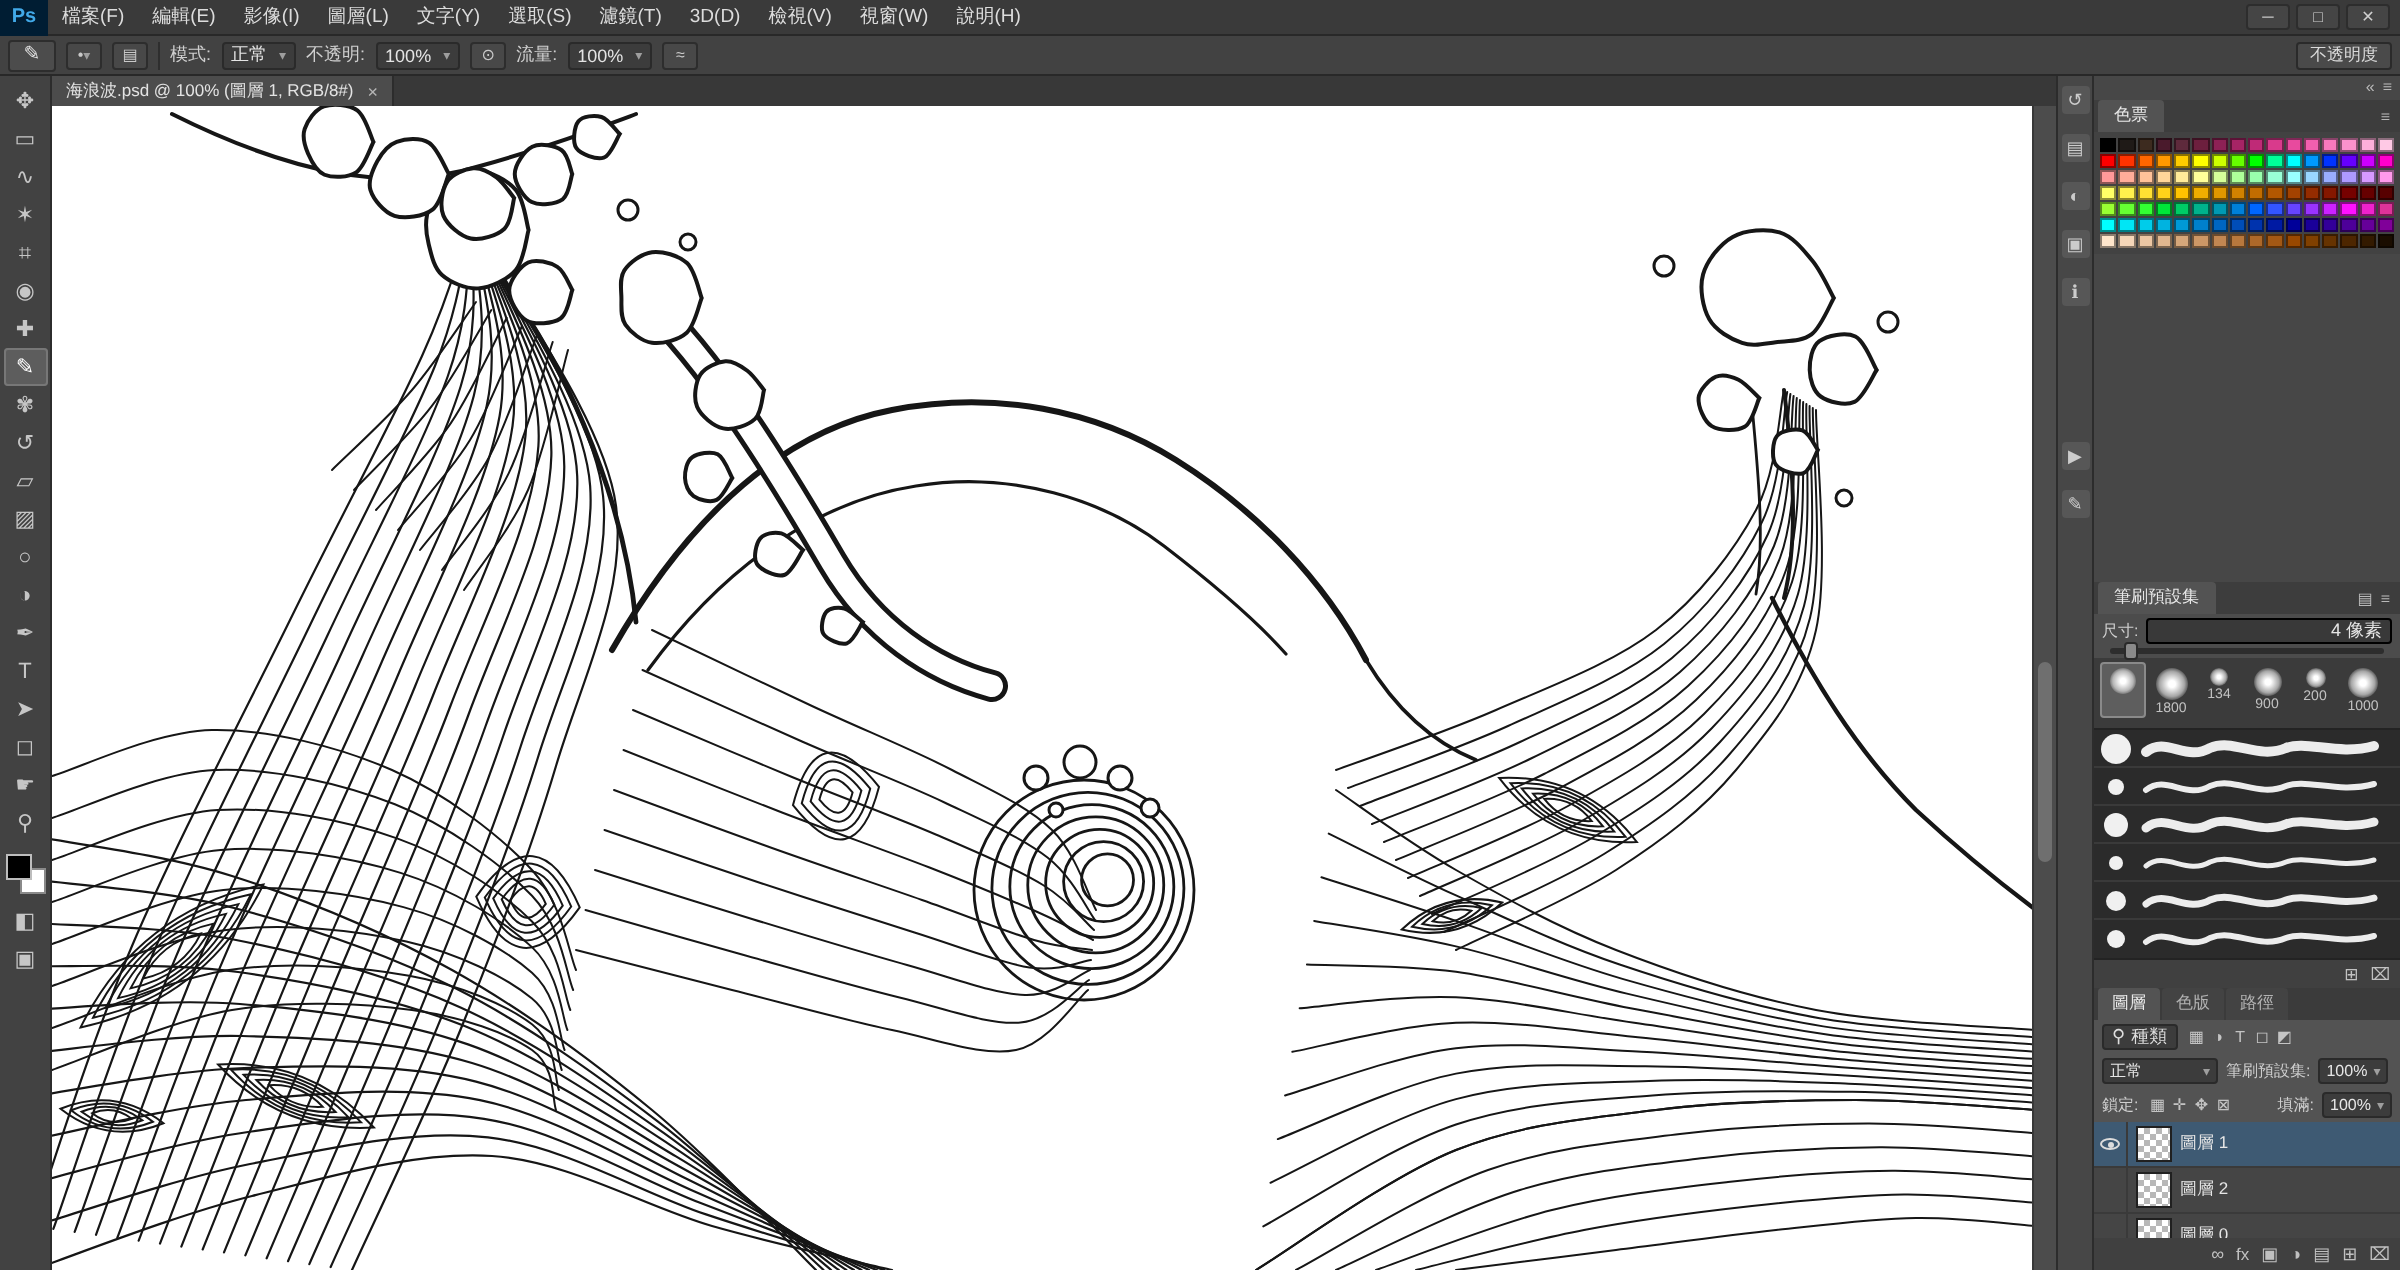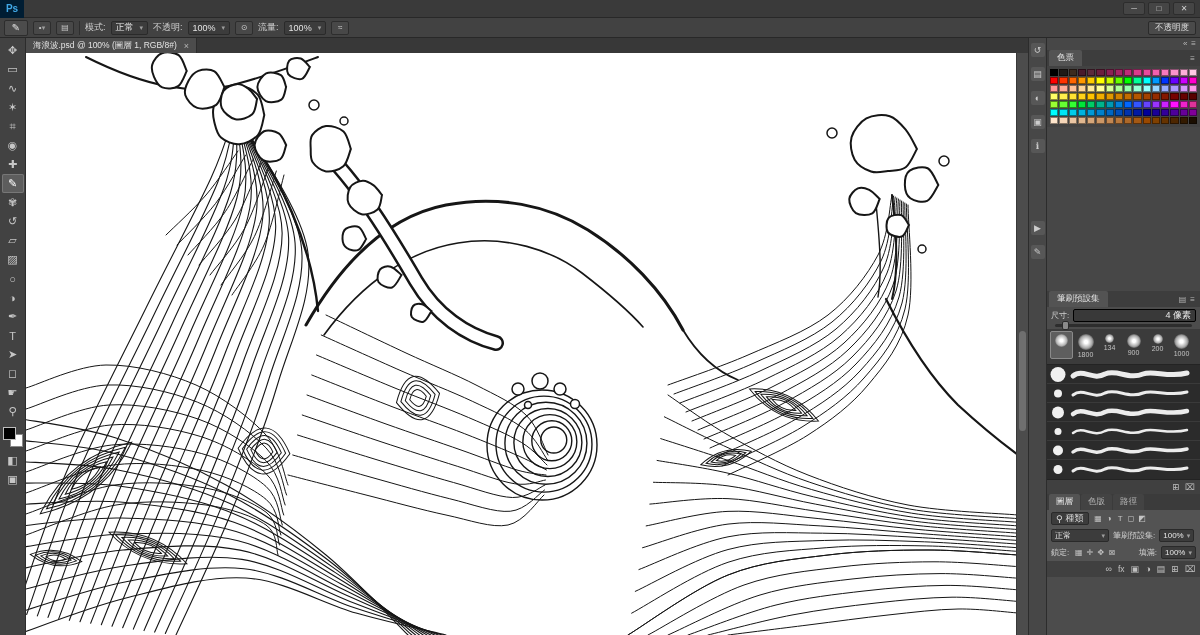--- a/index.html
+++ b/index.html
@@ -97,20 +97,33 @@
   .lb-icon{color:#c0c0c0;font-size:9px;font-style:normal}
   .lb-icon.fx{font-size:8.5px}
 </style>
 </head>
 <body>
 
 <div class="app">
 
   <div class="menubar">
     <div class="ps-logo">Ps</div>
+    <div style="display:flex">
+        <span class="menu-item">檔案(F)</span>
+        <span class="menu-item">編輯(E)</span>
+        <span class="menu-item">影像(I)</span>
+        <span class="menu-item">圖層(L)</span>
+        <span class="menu-item">文字(Y)</span>
+        <span class="menu-item">選取(S)</span>
+        <span class="menu-item">濾鏡(T)</span>
+        <span class="menu-item">3D(D)</span>
+        <span class="menu-item">檢視(V)</span>
+        <span class="menu-item">視窗(W)</span>
+        <span class="menu-item">說明(H)</span>
+      </div>
     <div class="win-controls">
         <span class="win-btn">─</span>
         <span class="win-btn">□</span>
         <span class="win-btn">✕</span>
       </div>
   </div>
 
   <div class="optionsbar">
     <div class="opt-tool">✎</div>
     <div class="opt-mini">
@@ -626,20 +639,39 @@
               <span class="lock-ic">✛</span>
               <span class="lock-ic">✥</span>
               <span class="lock-ic">⊠</span>
             </div>
           <span class="small-label" style="margin-left:auto">填滿:</span>
           <div class="val-box">
             <span>100%</span>
             <span class="caret">▾</span>
           </div>
         </div>
+        <div class="layer-list">
+            <div class="layer-row selected">
+              <span class="eye-box">
+                <span class="eye"></span>
+              </span>
+              <span class="thumb"></span>
+              <span class="layer-name">圖層 1</span>
+            </div>
+            <div class="layer-row">
+              <span class="eye-box"></span>
+              <span class="thumb"></span>
+              <span class="layer-name">圖層 2</span>
+            </div>
+            <div class="layer-row">
+              <span class="eye-box"></span>
+              <span class="thumb"></span>
+              <span class="layer-name">圖層 0</span>
+            </div>
+          </div>
         <div class="layers-bottombar">
             <span class="lb-icon">∞</span>
             <span class="lb-icon fx">fx</span>
             <span class="lb-icon">▣</span>
             <span class="lb-icon">◑</span>
             <span class="lb-icon">▤</span>
             <span class="lb-icon">⊞</span>
             <span class="lb-icon">⌧</span>
           </div>
       </div>

